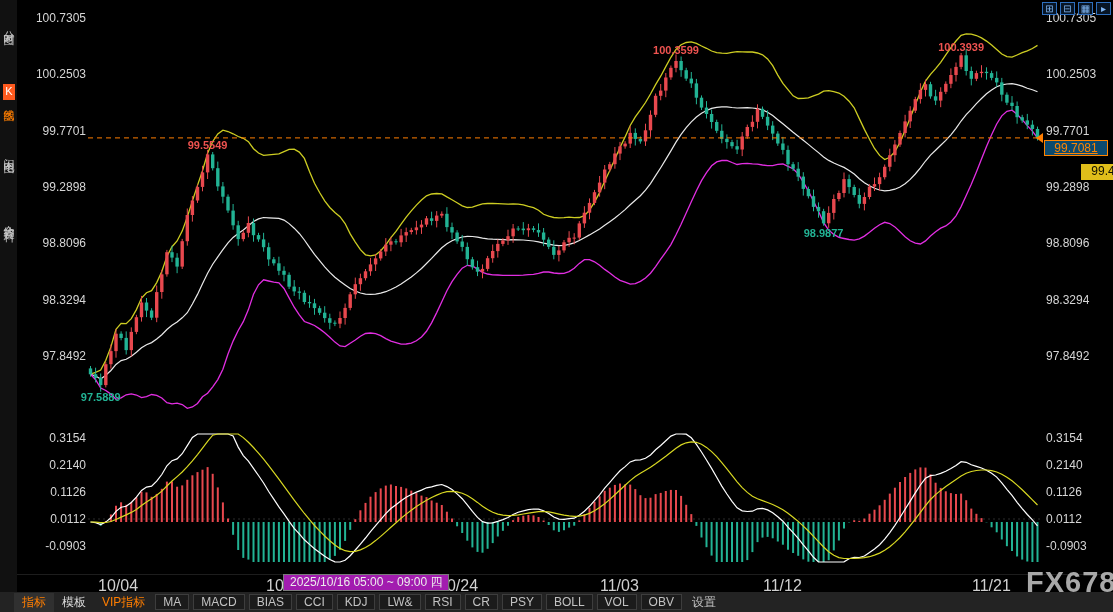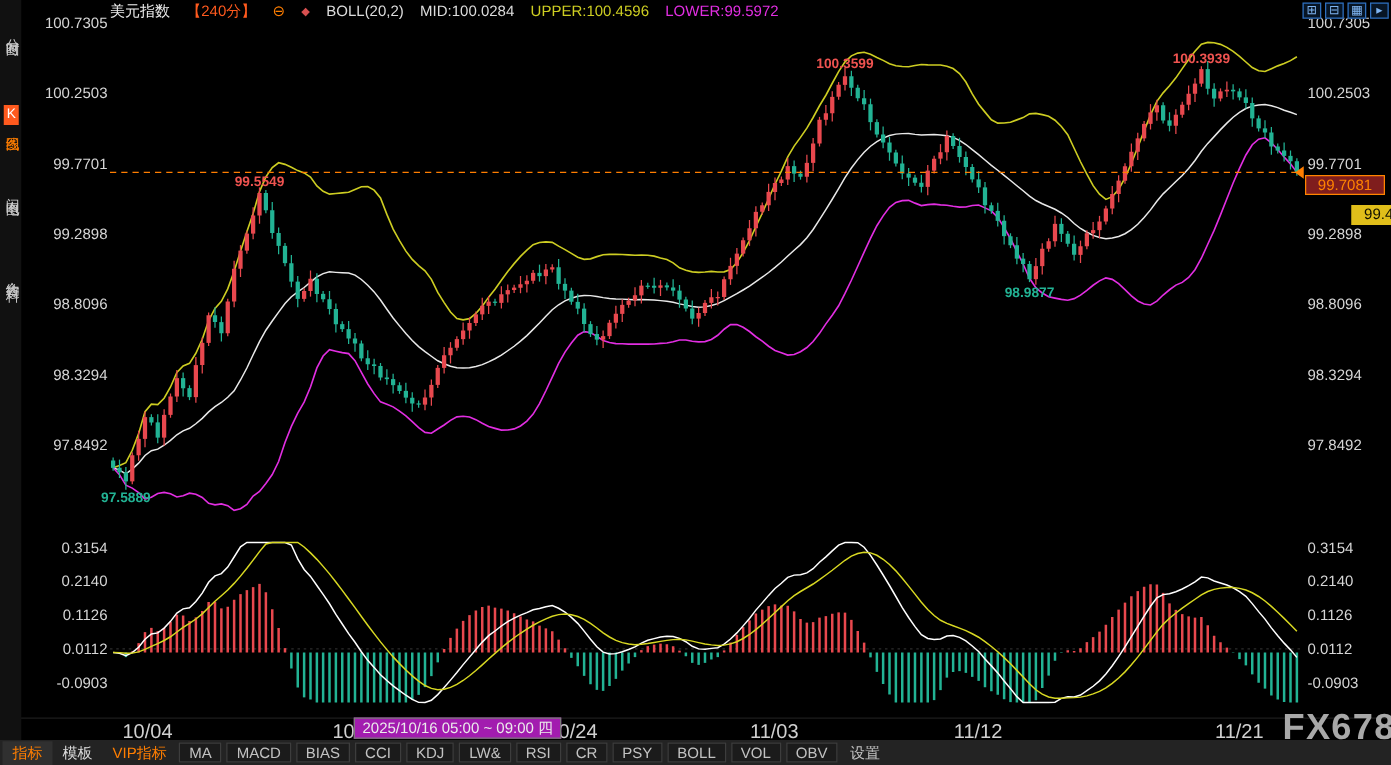--- a/index.html
+++ b/index.html
@@ -26,41 +26,41 @@
   .winicons{position:absolute;right:2px;top:2px;display:flex;gap:3px;z-index:7;}
   .wicon{width:15px;height:13px;border:1px solid #2e6fbe;background:#071525;color:#7fb5f2;
          font-size:10px;line-height:11px;text-align:center;cursor:pointer;}
   
   .axis-label{position:absolute;font-size:12px;color:var(--axis-text,#d6d6d6);
               height:14px;line-height:14px;z-index:2;}
   .axis-left{left:12px;width:74px;text-align:right;}
   .axis-right{left:1046px;width:66px;text-align:left;}
   .pbadge{position:absolute;left:1044px;width:64px;height:16px;line-height:15px;
           font-size:12px;text-align:center;z-index:4;}
-  #badge1{border:1px solid var(--badge1,#ff8400);color:var(--badge1,#ff8400);background:#7f1d1d;}
+  #badge1{border:1px solid var(--badge1,#ff8400);color:var(--badge1,#ff8400);background:#0c4a6e;text-decoration:underline;}
   #badge2{background:var(--badge2,#e0be1a);color:#101000;}
   .pmarker{position:absolute;z-index:3;width:0;height:0;border-top:5px solid transparent;
            border-bottom:5px solid transparent;border-right:7px solid var(--accent,#ff7e00);}
   
   .macd-header{position:absolute;left:88px;top:420px;height:14px;display:flex;gap:16px;
                font-size:12px;z-index:3;white-space:nowrap;}
   .m-name{color:#cfcfcf;} .m-diff{color:#ffffff;}
   .m-dea{color:var(--dea,#d8d822);} .m-macd{color:var(--boll-lower,#e22ee2);}
   
   .xaxis{position:absolute;left:0;top:574px;width:1113px;height:18px;background:#000;
          border-top:1px solid #1d1d1d;z-index:2;}
   .period240{position:absolute;left:28px;top:577px;font-size:16px;color:var(--accent,#ff7e00);z-index:3;margin-top:28px;}
   .date-label{position:absolute;top:577px;font-size:16px;color:#d0d0d0;z-index:2;}
   .tooltip{position:absolute;left:283px;top:574px;height:17px;line-height:15px;padding:0 6px;
            border:1px solid #7a7a7a;background:#a21caf;color:#ececec;font-size:12px;z-index:5;white-space:nowrap;}
   .watermark{position:absolute;left:1026px;top:566px;font-size:29px;font-weight:bold;
              color:var(--watermark,#a8a8a8);z-index:6;letter-spacing:1px;}
   
   .toolbar{position:absolute;left:0;top:592px;width:1113px;height:20px;background:#232323;
-           display:flex;align-items:center;font-size:12px;z-index:7;padding-left:2px;}
+           display:flex;align-items:center;font-size:12px;z-index:7;padding-left:14px;}
   .tb-tab{padding:1px 8px;color:#dadada;cursor:pointer;}
   .tb-tab.active{color:var(--accent,#ff7e00);background:#303030;}
   .tb-tab.vip{color:var(--accent,#ff7e00);}
   .tb-btn{border:1px solid #3d3d3d;background:#1b1b1b;color:#c2c2c2;padding:0 7px;
           margin:0 2px;height:16px;line-height:15px;cursor:pointer;}
   .tb-settings{padding:1px 8px;color:#c2c2c2;cursor:pointer;}
 </style>
 </head>
 <body>
 
@@ -642,30 +642,20 @@
       <text x="961.1" y="50.5" fill="#ef5350" font-size="11" font-weight="bold" text-anchor="middle" font-family="Liberation Sans, sans-serif">100.3939</text>
     </svg>
 
   <div class="sidebar" id="sidebar">
       <div class="side-tab" style="top: 22px;">分时图</div>
       <div class="side-tab active" style="top: 84px;"><span class="k-box">K</span>线图</div>
       <div class="side-tab" style="top: 150px;">闪电图</div>
       <div class="side-tab" style="top: 216px;">合约资料</div>
     </div>
 
-  <div class="topbar">
-    <span class="t-sym">美元指数</span>
-    <span class="t-period">【240分】</span>
-    <span class="t-minus">⊖</span>
-    <span class="t-bicon">◆</span>
-    <span class="t-boll">BOLL(20,2)</span>
-    <span class="t-mid">MID:100.0284</span>
-    <span class="t-upper">UPPER:100.4596</span>
-    <span class="t-lower">LOWER:99.5972</span>
-  </div>
 
   <div class="winicons" id="winicons">
       <div class="wicon">⊞</div>
       <div class="wicon">⊟</div>
       <div class="wicon">▦</div>
       <div class="wicon">▸</div>
     </div>
 
   <div id="axes">
       <div class="axis-label axis-left" style="top: 11px;">100.7305</div>

